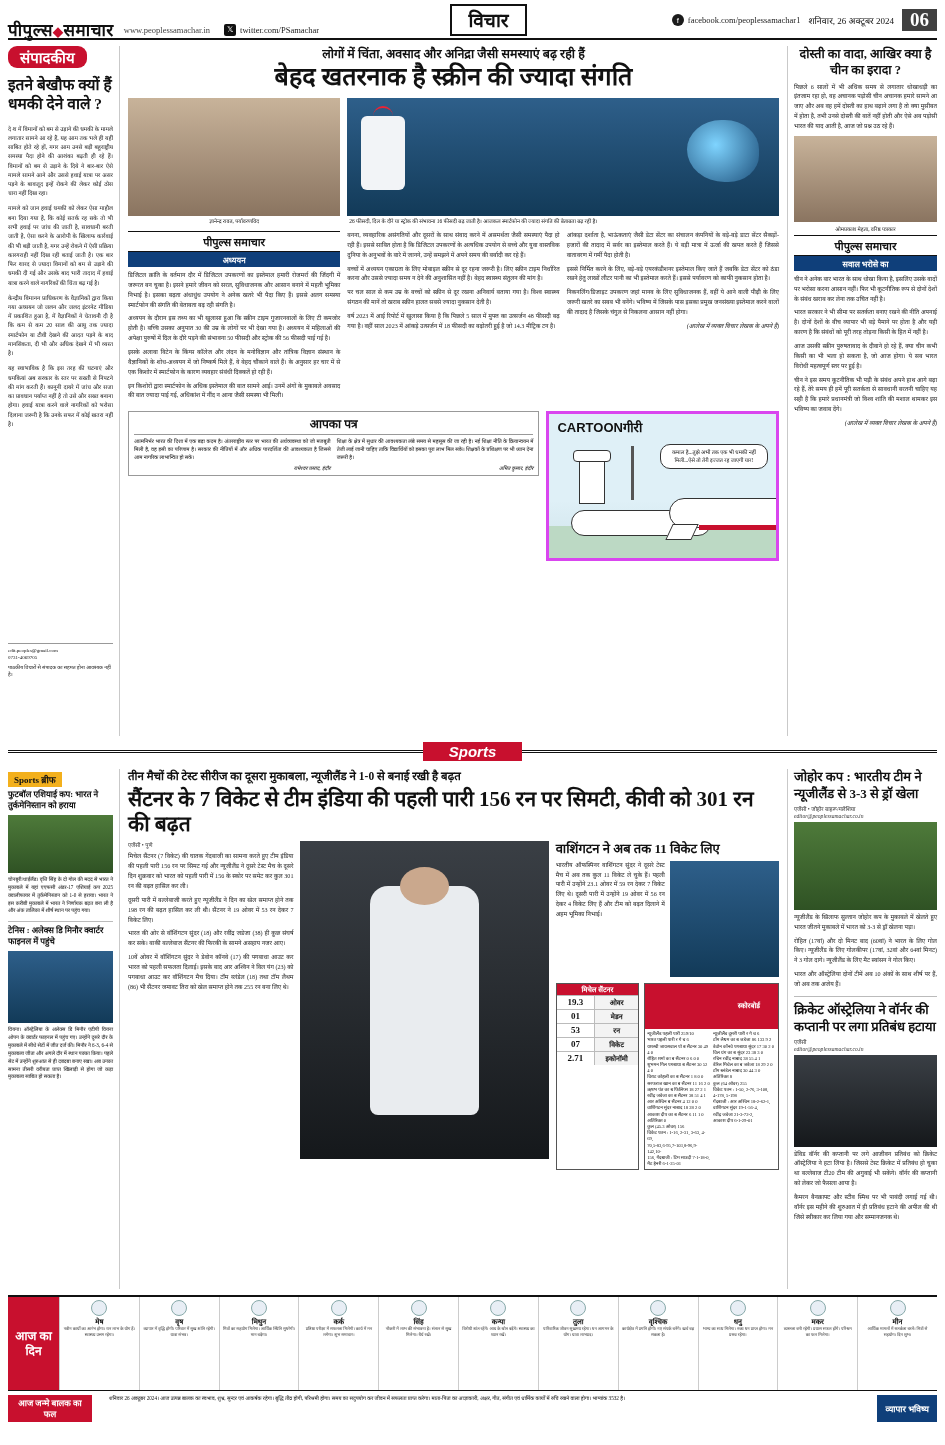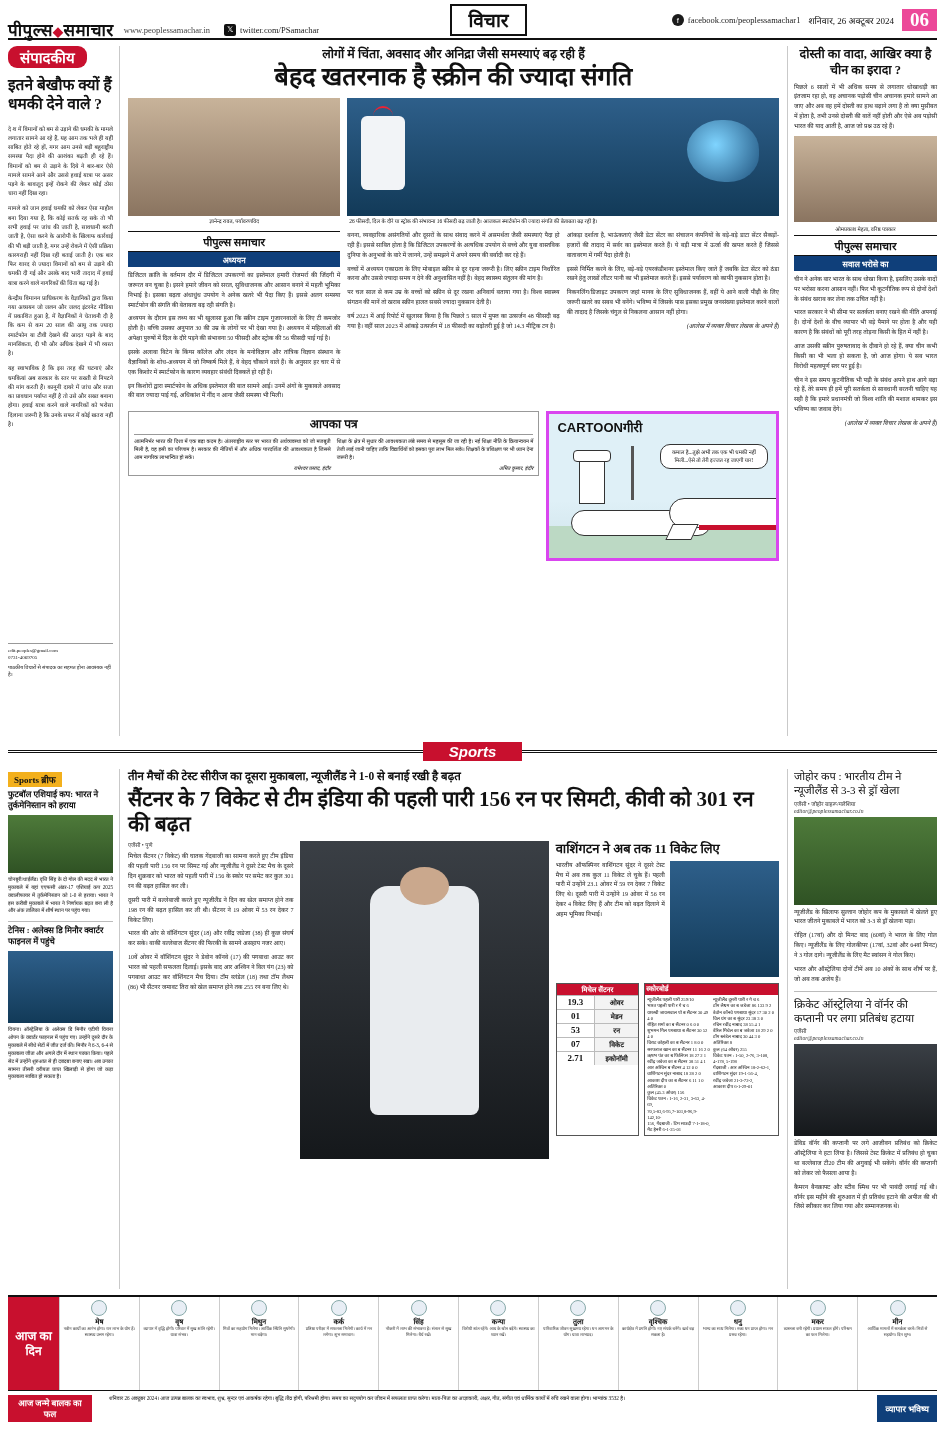--- a/index.html
+++ b/index.html
@@ -19,21 +19,21 @@
   .mh-logo { font-size:17px; font-weight:bold; letter-spacing:.5px; white-space:nowrap; }
   .mh-logo .dia { color:#c8102e; font-size:13px; }
   .mh-url { font-size:8.5px; color:#444; margin-left:10px; }
   .mh-soc { display:flex; align-items:center; gap:4px; font-size:8.5px; color:#222; margin-left:14px;}
   .soc-ico { width:12px;height:12px;border-radius:2px;background:#111;color:#fff;
     font-size:8px;display:flex;align-items:center;justify-content:center;font-family:"Liberation Sans",sans-serif;}
   .soc-ico.fb { border-radius:50%; background:#1b1b1b; }
   .mh-center { border:2px solid #111; padding:1px 16px; font-size:19px; font-weight:bold; }
   .mh-right { display:flex; align-items:center; gap:8px; }
   .mh-date { font-size:9px; }
-  .mh-page { background:#ec4899; color:#fff; font-size:19px; font-weight:bold; padding:0 8px; }
+  .mh-page { background:#404040; color:#fff; font-size:19px; font-weight:bold; padding:0 8px; }
   .vrule { border-left:1px solid #c9c9c9; }
   .txt { font-size:6.1px; line-height:1.62; text-align:justify; color:#1b1b1b; }
   .txt p { margin:0 0 4px 0; }
 
   
   .opinion { display:grid; grid-template-columns:112px 1fr 1fr 1fr 150px; gap:8px;
     margin-top:6px; height:690px; }
   .tag { background:#c8102e; color:#fff; font-size:15px; font-weight:bold;
     display:inline-block; padding:1px 12px; border-radius:9px; }
   .colhead { font-size:15.5px; font-weight:bold; line-height:1.25; margin:7px 0 5px; }
@@ -77,25 +77,25 @@
   .sp-head2 { font-size:13px; font-weight:bold; line-height:1.25; }
 
   .statbox { border:1px solid #555; width:100%; font-size:6px; }
   .statbox .sbh { background:#c8102e; color:#fff; text-align:center; font-weight:bold; font-size:7px; padding:1px;}
   .statbox .row { display:flex; border-top:1px solid #bbb; }
   .statbox .row .v { width:46%; text-align:center; font-weight:bold; font-size:9px; padding:1px 0;}
   .statbox .row .l { width:54%; text-align:center; font-size:7px; padding:2px 0; border-left:1px solid #bbb;
      background:#f3f3f3;font-weight:bold;}
 
   .scorecard { border:1px solid #555; font-size:4.6px; line-height:1.35; padding:2px; }
-  .scorecard .sch { background:#c8102e; color:#fff; text-align:left; font-weight:bold; font-size:7px;
-     margin:-2px -2px 2px -2px; padding:1px;}
+  .scorecard .sch { background:#c8102e; color:#fff; text-align:right; font-weight:bold; font-size:7px;
+     margin:-2px -2px 2px -2px; padding:18px;}
   .sc-cols { display:grid; grid-template-columns:1fr 1fr; gap:3px; }
 
-  .r-head { font-size:11px; font-weight:normal; line-height:1.3; }
+  .r-head { font-size:13px; font-weight:bold; line-height:1.3; }
   .byline { font-size:5.6px; color:#333; }
 
   
   .horo { margin-top:6px; border-top:2px solid #111; border-bottom:1px solid #111; display:flex; height:96px; }
   .horo-title { width:51px; background:#c8102e; color:#fff; font-size:12px; font-weight:bold;
      display:flex; align-items:center; justify-content:center; text-align:center; line-height:1.2;}
   .horo-cell { flex:1; border-left:1px solid #ccc; padding:2px 3px; }
   .horo-sym { width:16px;height:16px;border-radius:50%;background:#e8eef5;border:1px solid #8aa;
      margin:1px auto 1px; }
   .horo-name { font-size:7px; font-weight:bold; text-align:center; }

